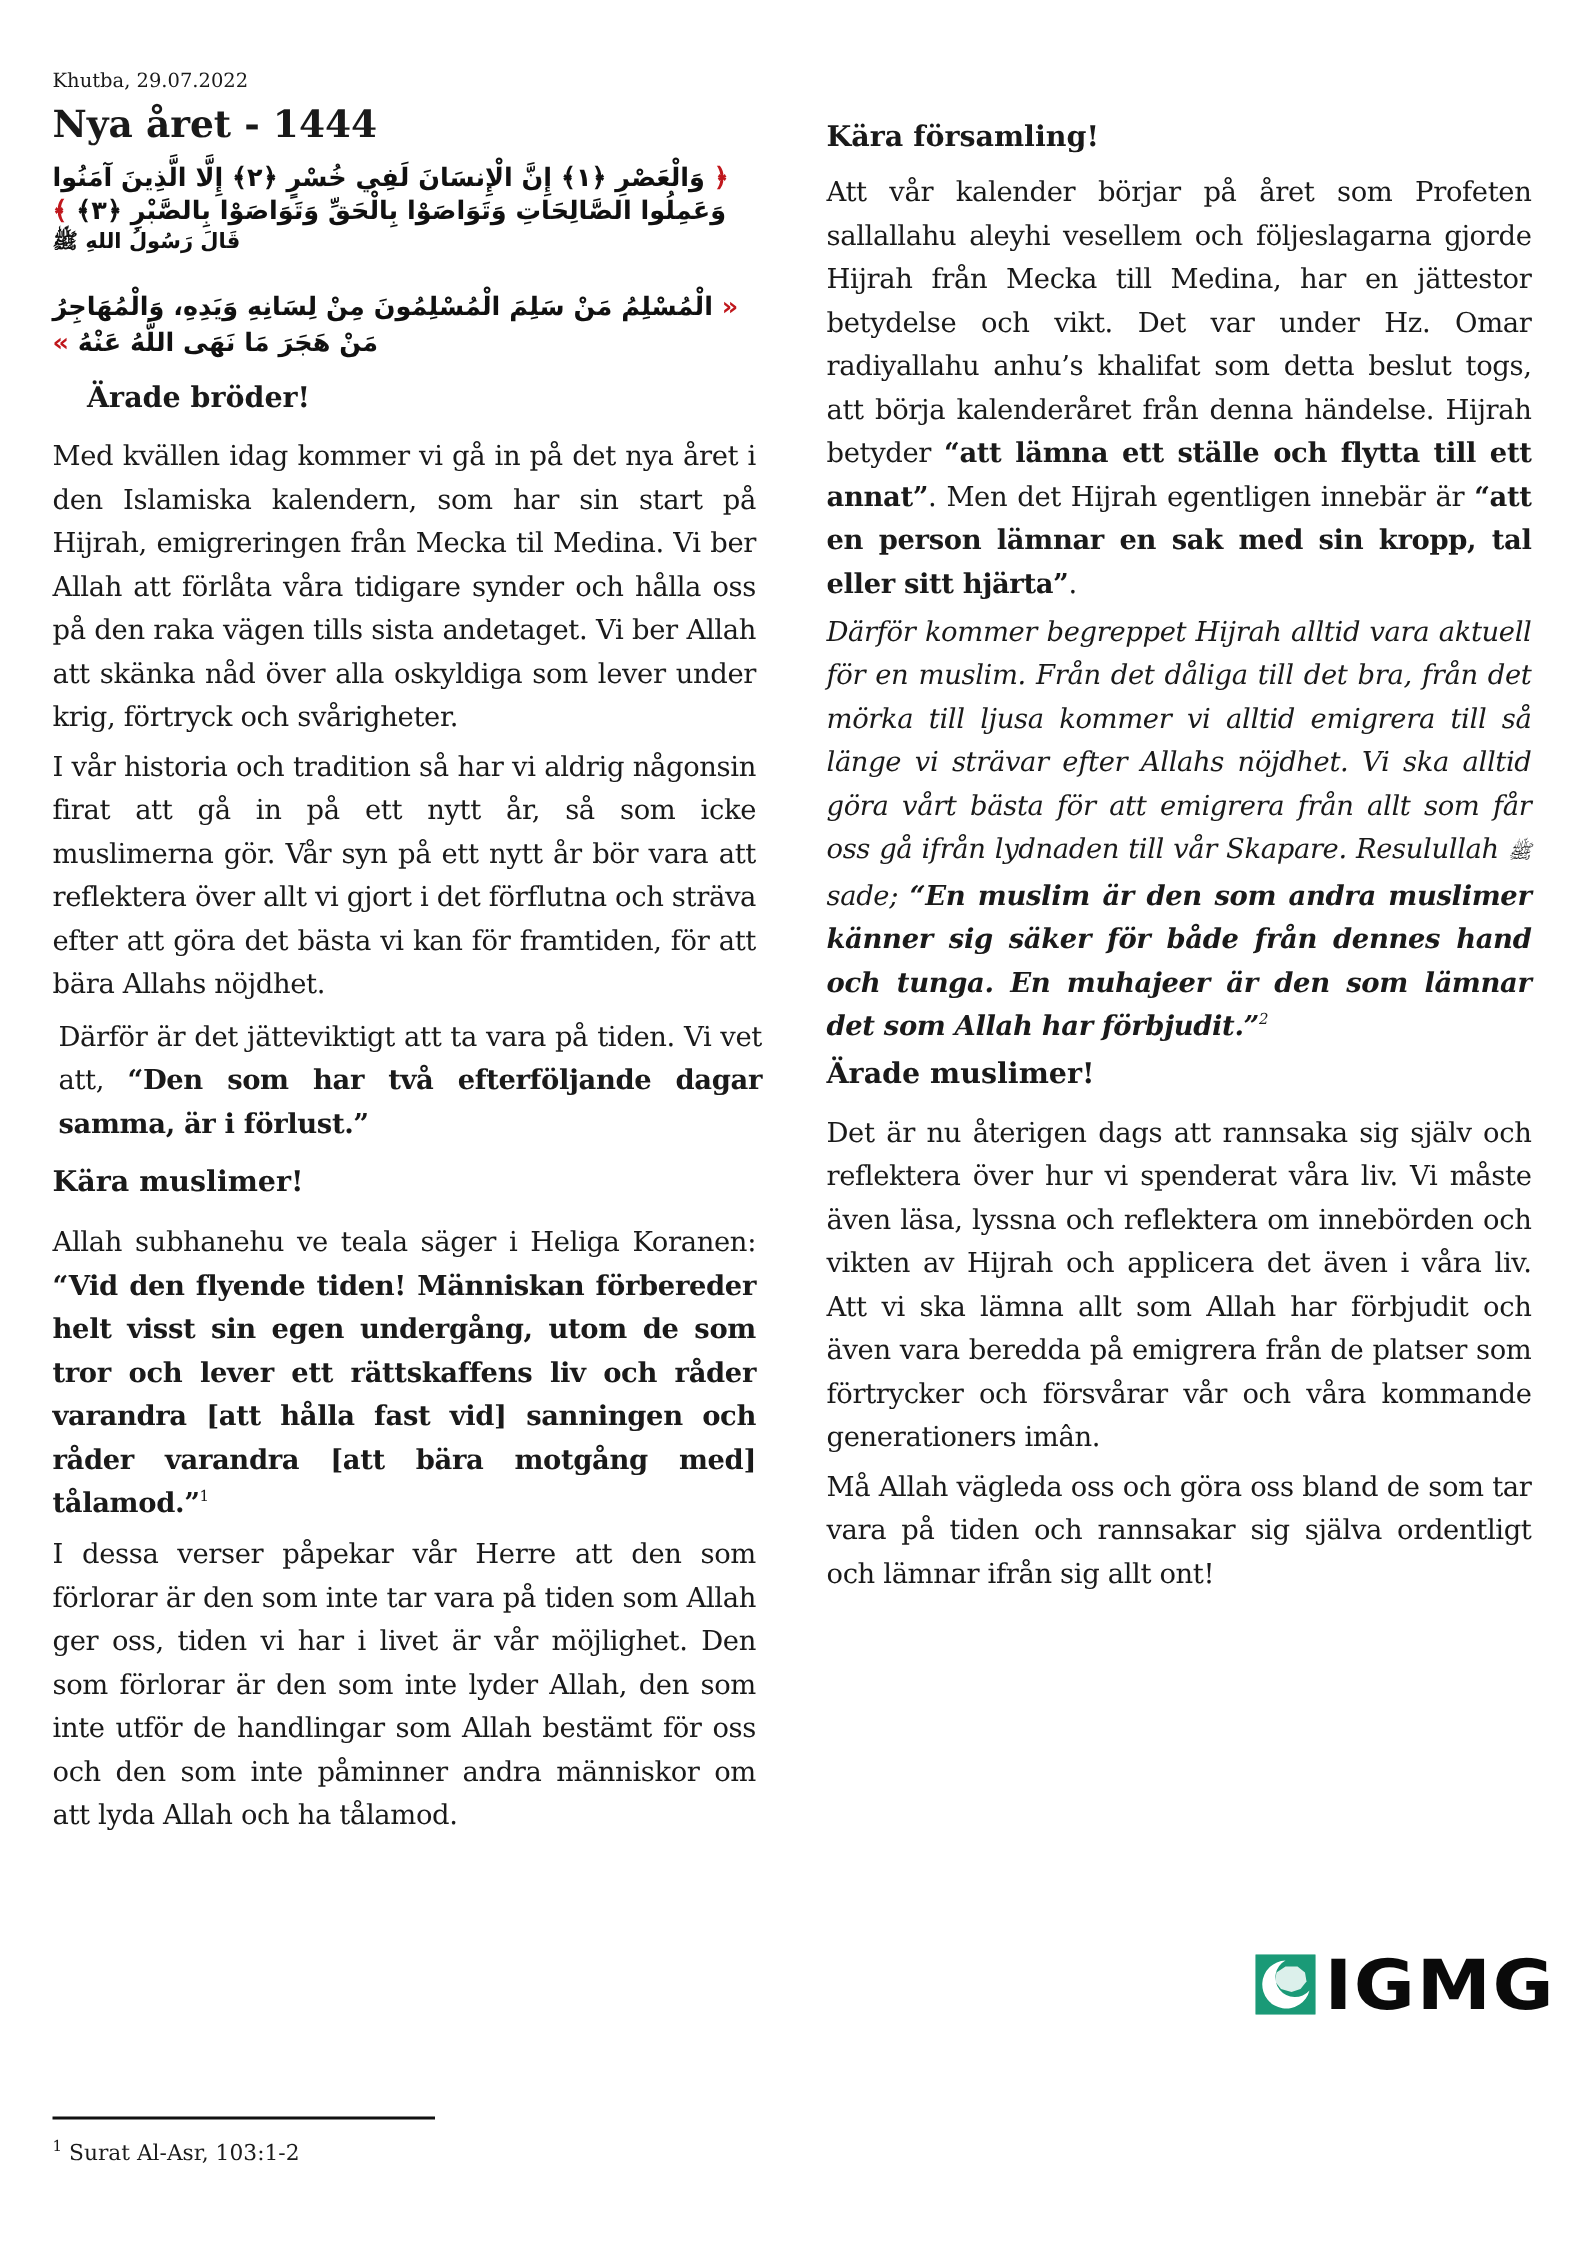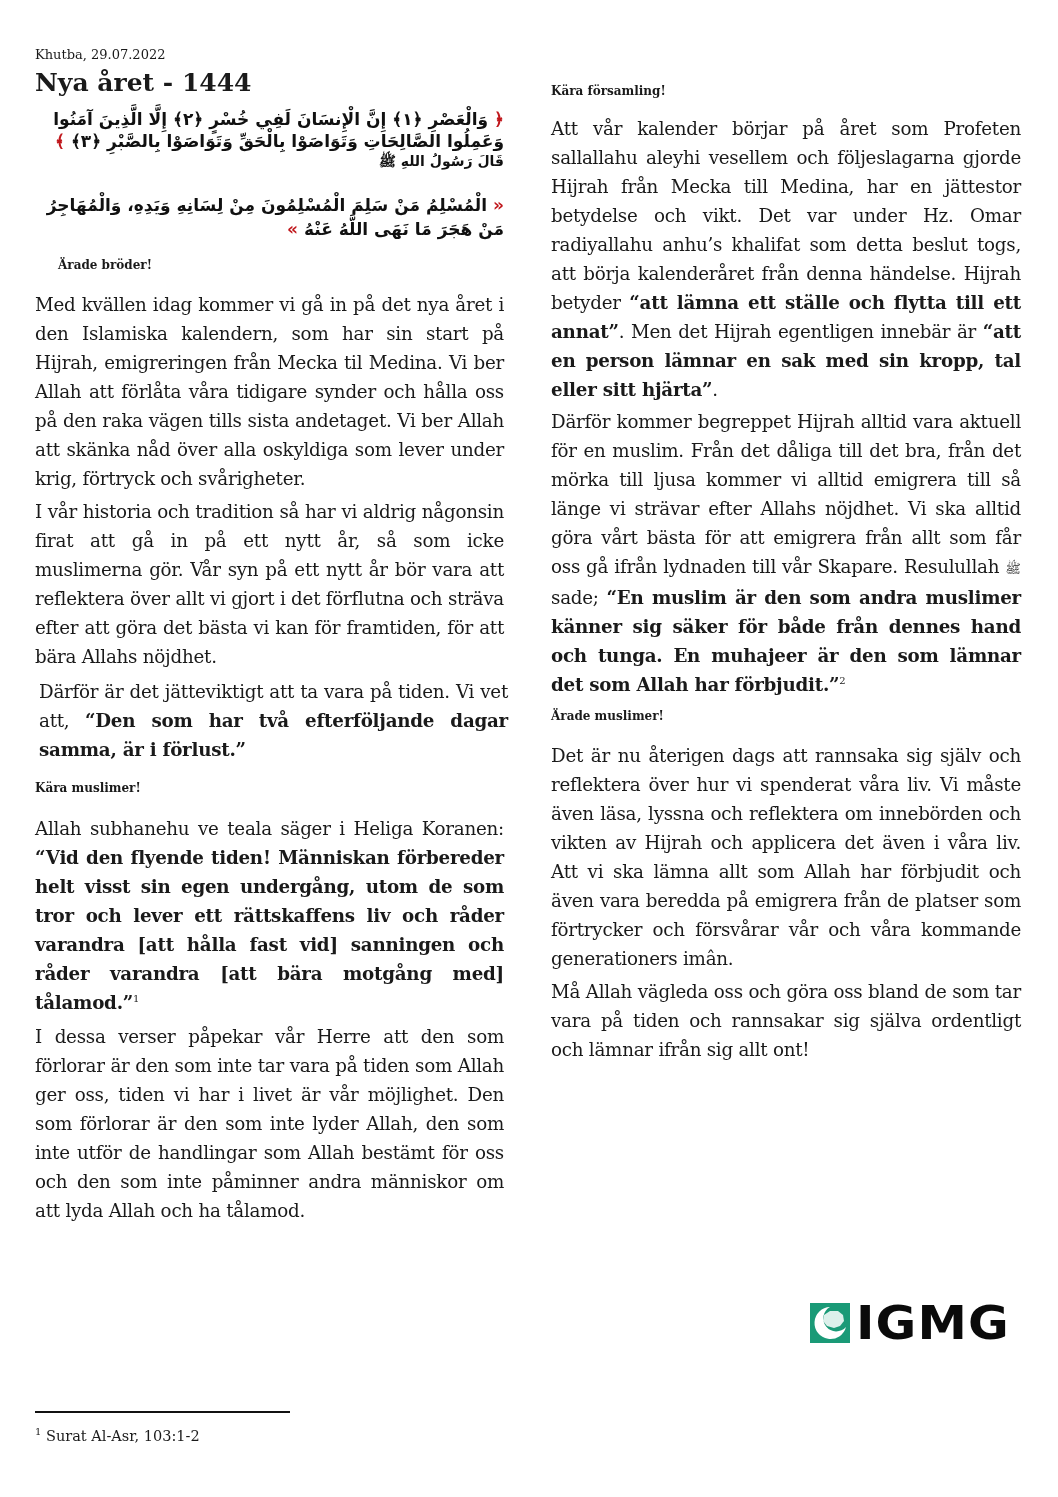--- a/index.html
+++ b/index.html
@@ -10,54 +10,54 @@
   }
   .hdr-date {
     position: absolute; left: 35px; top: 42px;
     font-size: 13px; line-height: 26px; font-weight: normal;
   }
   .hdr-title {
     position: absolute; left: 35px; top: 70px;
     font-size: 25px; line-height: 26px; font-weight: bold;
   }
   .arabic {
-    direction: rtl; text-align: right; font-family: "DejaVu Sans", sans-serif;
+    direction: rtl; text-align: left; font-family: "DejaVu Sans", sans-serif;
     font-weight: bold; color: #111;
   }
   .arabic-verse {
     position: absolute; left: 35px; top: 108px; width: 469px;
     font-size: 17px; line-height: 22px;
   }
   .arabic-attrib {
     position: absolute; left: 35px; top: 152px; width: 469px;
     font-size: 14px; line-height: 18px;
   }
   .arabic-hadith {
     position: absolute; left: 35px; top: 193px; width: 469px;
     font-size: 17px; line-height: 24px;
   }
   .bracket { color: #c0171c; }
   .text-block {
     position: absolute; font-size: 18.3px; line-height: 29px;
     text-align: justify; letter-spacing: -0.25px;
   }
   .heading {
-    position: absolute; font-size: 12px; line-height: 26px; font-weight: bold;
+    position: absolute; font-size: 19px; line-height: 26px; font-weight: bold;
   }
   b.q { font-weight: bold; }
   sup.fn { font-size: 10px; line-height: 0; vertical-align: super; }
   .footnote-rule {
     position: absolute; left: 35px; top: 1411px; width: 255px; height: 1.5px; background: #111;
   }
   .footnote {
     position: absolute; left: 35px; font-size: 14.5px; line-height: 20px;
   }
   .footnote sup { font-size: 10px; }
   .logo {
-    position: absolute; left: 810px; top: 1303px; display: flex; 
+    position: absolute; left: 837px; top: 1303px; display: flex; 
   }
   .logo-mark {
     width: 40px; height: 40px; background: #1a9a77; position: relative; overflow: hidden;
   }
   .logo-text {
     font-family: "DejaVu Sans", sans-serif; font-weight: bold; font-size: 46px;
     line-height: 40px; letter-spacing: 1px; color: #0a0a0a; margin-left: 6px;
     transform: scaleX(1.08); transform-origin: left center;
   }
 </style>
@@ -88,21 +88,21 @@
 <div class="heading" style="left:35px; top:775px;">Kära muslimer!</div>
 <div class="text-block" style="left:35px; top:814px; width:469px;">
   <span>Allah subhanehu ve teala säger i Heliga Koranen: </span><b class="q">“Vid den flyende tiden! Människan förbereder helt visst sin egen undergång, utom de som tror och lever ett rättskaffens liv och råder varandra [att hålla fast vid] sanningen och råder varandra [att bära motgång med] tålamod.”</b><sup class="fn">1</sup>
 </div>
 <div class="text-block" style="left:35px; top:1022px; width:469px;">I dessa verser påpekar vår Herre att den som förlorar är den som inte tar vara på tiden som Allah ger oss, tiden vi har i livet är vår möjlighet. Den som förlorar är den som inte lyder Allah, den som inte utför de handlingar som Allah bestämt för oss och den som inte påminner andra människor om att lyda Allah och ha tålamod.</div>
 
 <div class="heading" style="left:551px; top:78px;">Kära församling!</div>
 <div class="text-block" style="left:551px; top:114px; width:470px;">
   <span>Att vår kalender börjar på året som Profeten sallallahu aleyhi vesellem och följeslagarna gjorde Hijrah från Mecka till Medina, har en jättestor betydelse och vikt. Det var under Hz. Omar radiyallahu anhu’s khalifat som detta beslut togs, att börja kalenderåret från denna händelse. Hijrah betyder </span><b class="q">“att lämna ett ställe och flytta till ett annat”</b><span>. Men det Hijrah egentligen innebär är </span><b class="q">“att en person lämnar en sak med sin kropp, tal eller sitt hjärta”</b><span>.</span>
 </div>
-<div class="text-block" style="left:551px; top:407px; width:470px;">
+<div class="text-block" style="left:551px; top:407px; width:470px;font-style:italic;">
   <span>Därför kommer begreppet Hijrah alltid vara aktuell för en muslim. Från det dåliga till det bra, från det mörka till ljusa kommer vi alltid emigrera till så länge vi strävar efter Allahs nöjdhet. Vi ska alltid göra vårt bästa för att emigrera från allt som får oss gå ifrån lydnaden till vår Skapare. Resulullah </span><span style="font-family:'DejaVu Sans',sans-serif; font-size:13px;">ﷺ</span><span> sade; </span><b class="q">“En muslim är den som andra muslimer känner sig säker för både från dennes hand och tunga. En muhajeer är den som lämnar det som Allah har förbjudit.”</b><sup class="fn">2</sup>
 </div>
 <div class="heading" style="left:551px; top:703px;">Ärade muslimer!</div>
 <div class="text-block" style="left:551px; top:741px; width:470px;">Det är nu återigen dags att rannsaka sig själv och reflektera över hur vi spenderat våra liv. Vi måste även läsa, lyssna och reflektera om innebörden och vikten av Hijrah och applicera det även i våra liv. Att vi ska lämna allt som Allah har förbjudit och även vara beredda på emigrera från de platser som förtrycker och försvårar vår och våra kommande generationers imân.</div>
 <div class="text-block" style="left:551px; top:977px; width:470px;">Må Allah vägleda oss och göra oss bland de som tar vara på tiden och rannsakar sig själva ordentligt och lämnar ifrån sig allt ont!</div>
 
 <div class="logo">
   <div class="logo-mark">
     <svg width="40" height="40" viewBox="0 0 40 40">
       <rect width="40" height="40" fill="#1a9a77"></rect>

